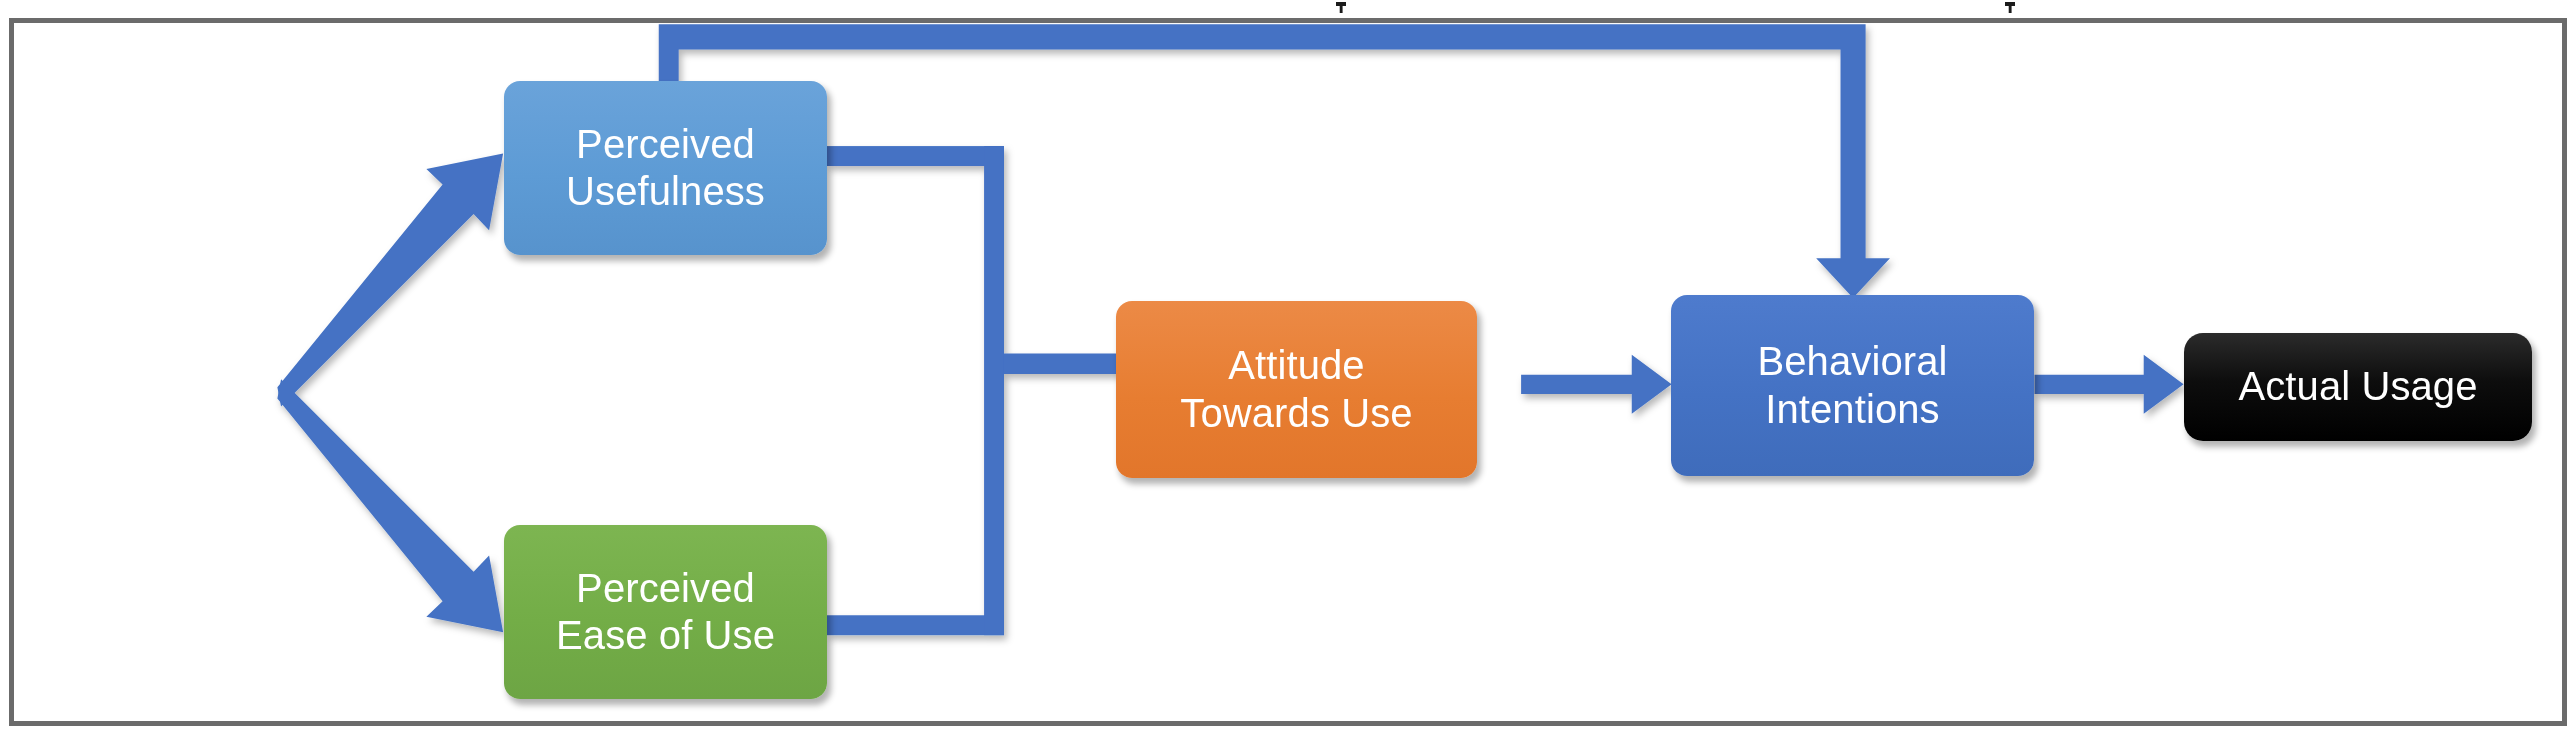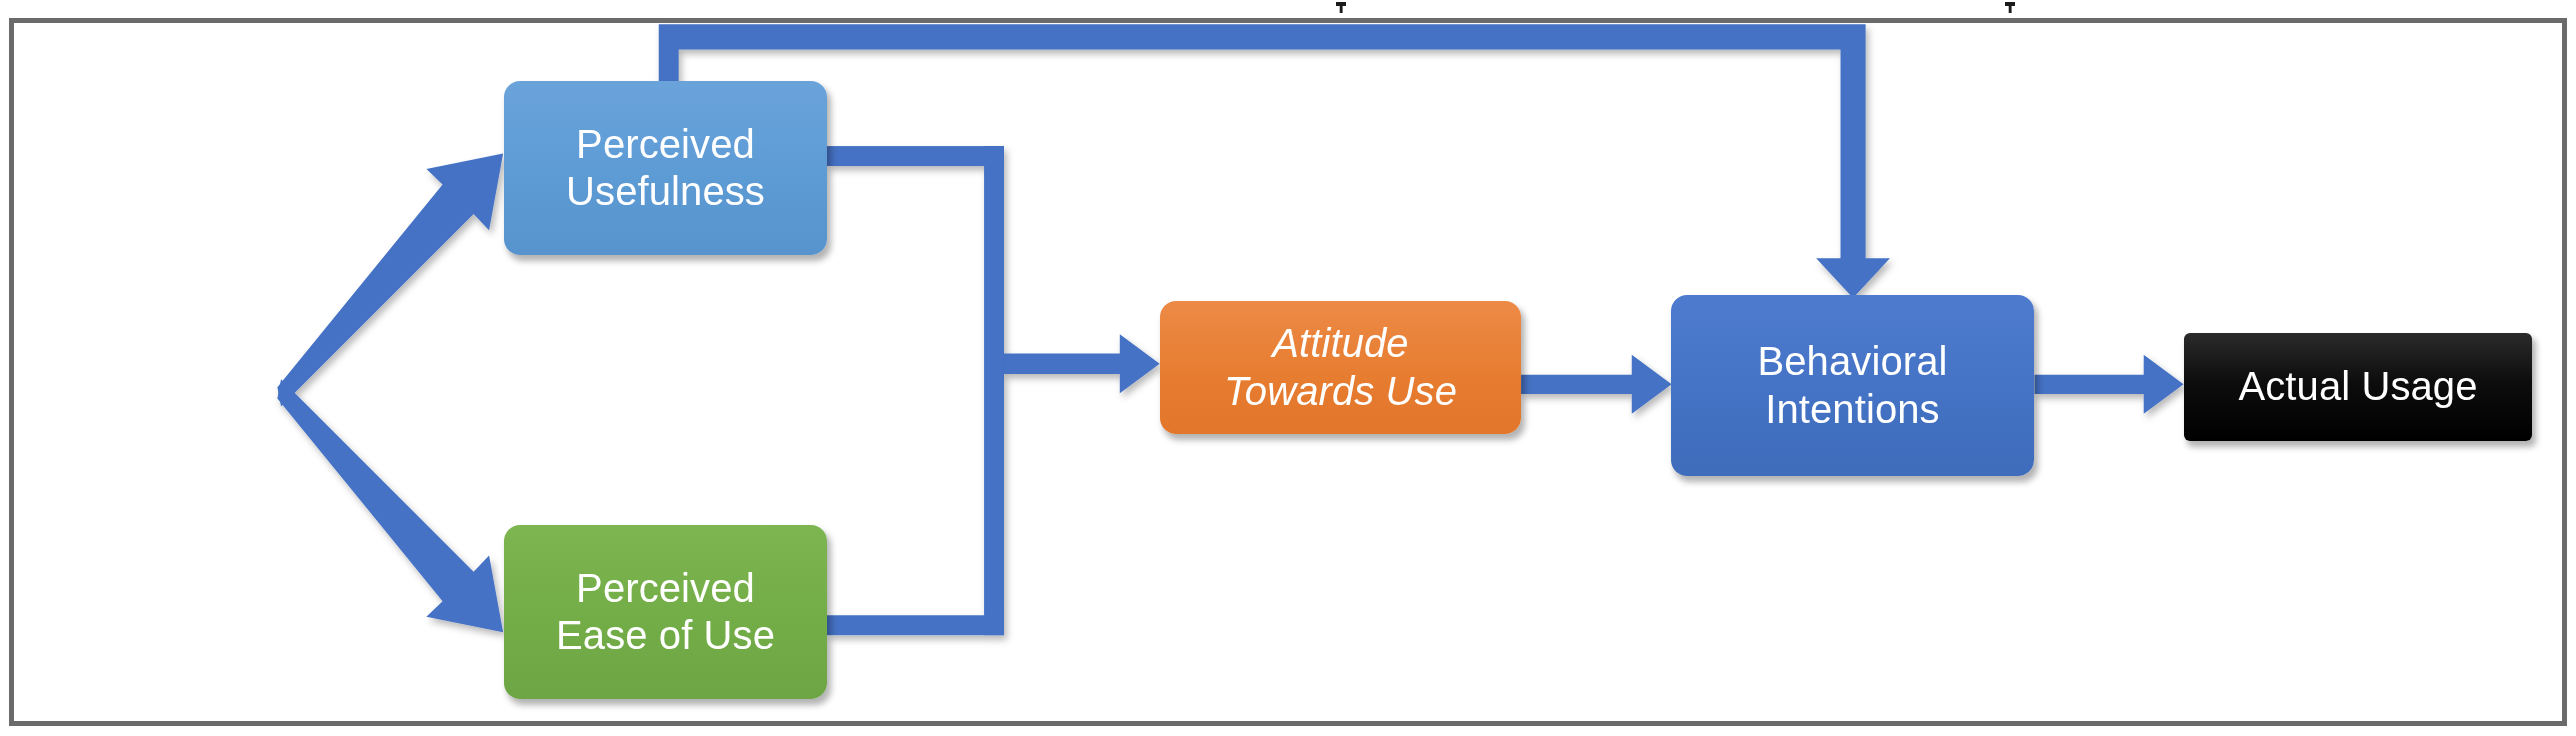--- a/index.html
+++ b/index.html
@@ -57,35 +57,34 @@
     left:504px; top:81px; width:323px; height:174px;
     background:linear-gradient(180deg,#6aa3da 0%,#5d9bd5 55%,#5793cd 100%);
     font-size:40px;
   }
   #node-peou{
     left:504px; top:525px; width:323px; height:174px;
     background:linear-gradient(180deg,#7db551 0%,#73ad47 55%,#6da544 100%);
     font-size:40px;
   }
   #node-attitude{
-    left:1160px; top:301px; width:361px; height:133px;
+    left:1116px; top:301px; width:361px; height:177px;
     background:linear-gradient(180deg,#ec8a46 0%,#e77d31 55%,#e2762b 100%);
     font-size:40px;
-    font-style:italic;
   }
   #node-bi{
     left:1671px; top:295px; width:363px; height:181px;
     background:linear-gradient(180deg,#4e7bcd 0%,#4472c4 55%,#3f6cbb 100%);
     font-size:40px;
   }
   #node-actual{
     left:2184px; top:333px; width:348px; height:108px;
     background:linear-gradient(180deg,#2b2b2b 0%,#0d0d0d 45%,#000000 100%);
     font-size:40px;
-    border-radius:6px;
+    border-radius:19px;
   }
 </style>
 </head>
 <body>
 
 <div id="canvas">
 
   <div class="tick" style="left:1336px;top:1.5px;"></div>
   <div class="tick" style="left:2005px;top:1.5px;"></div>
 

